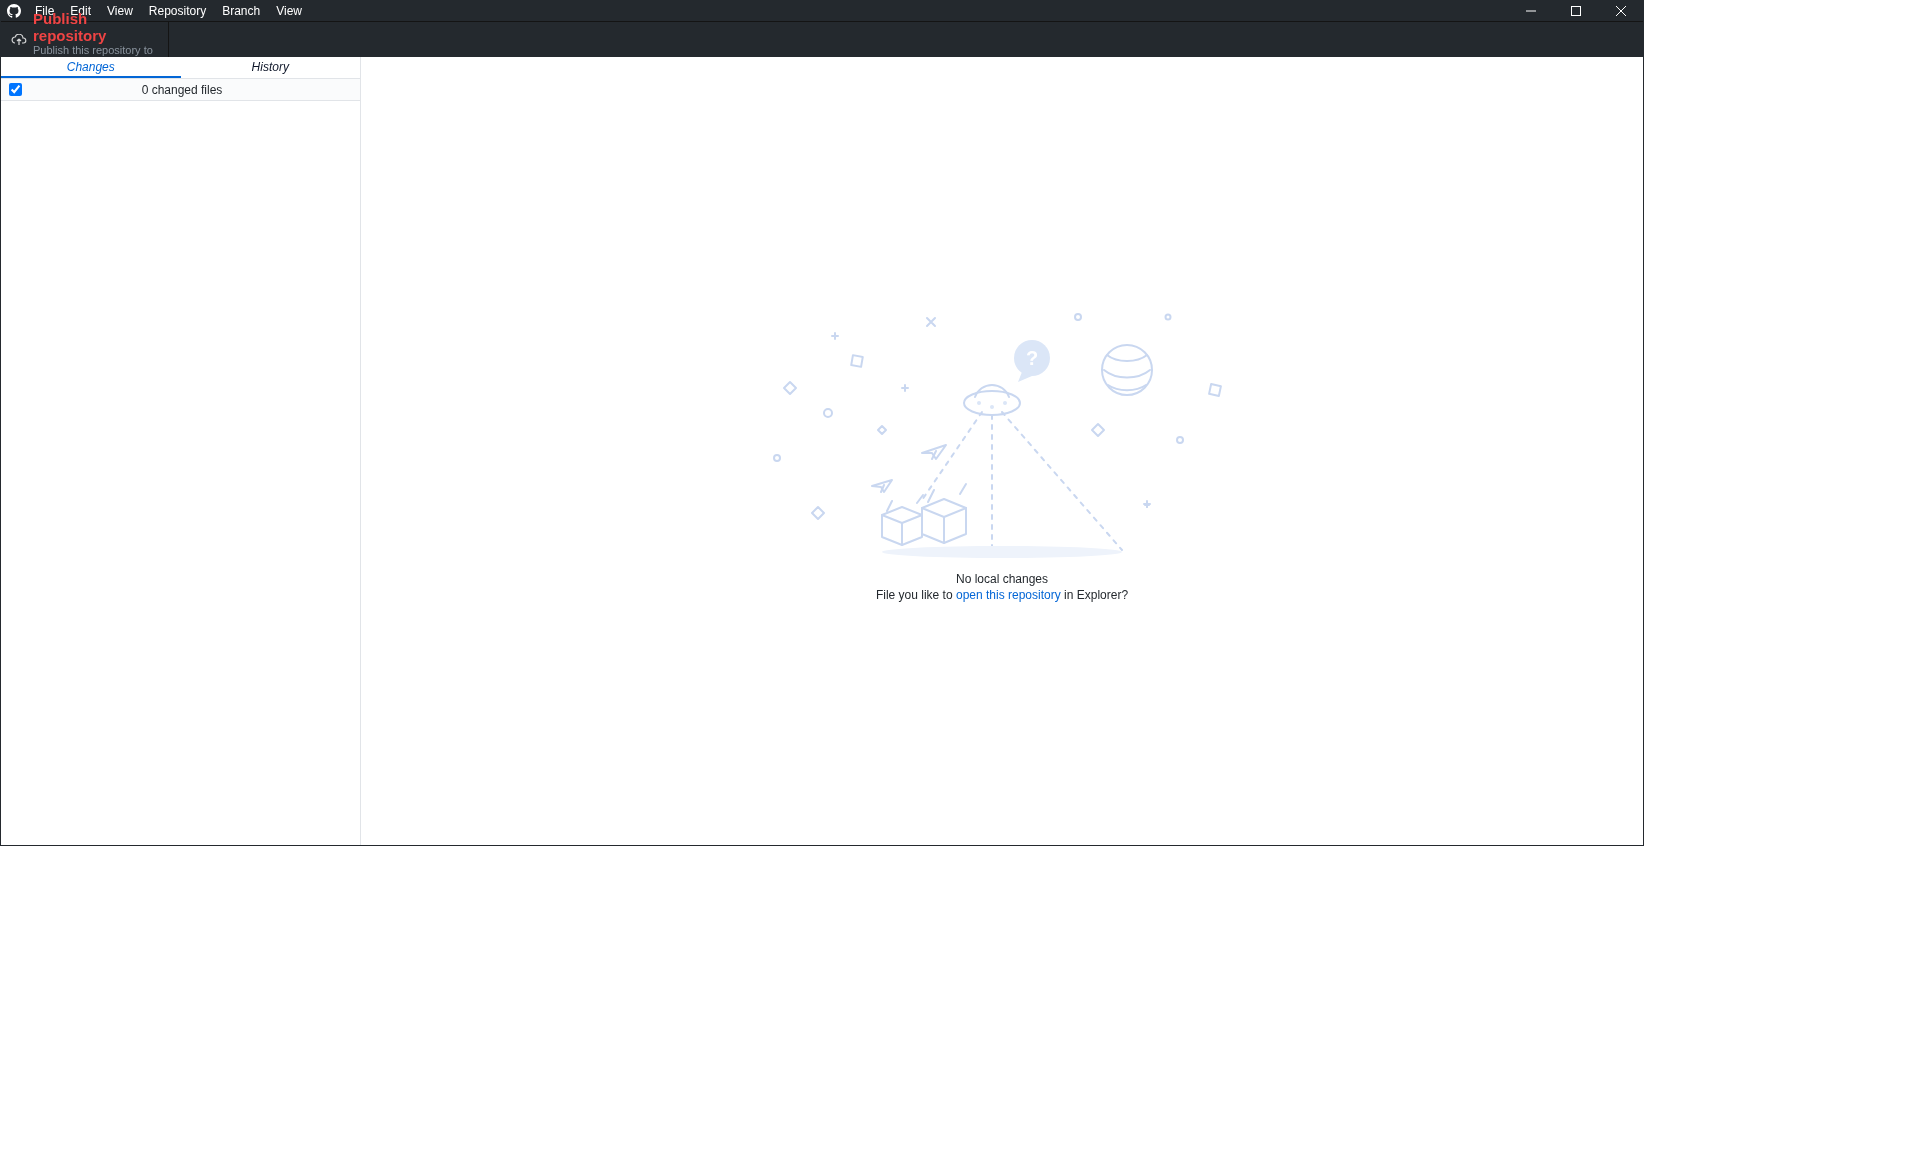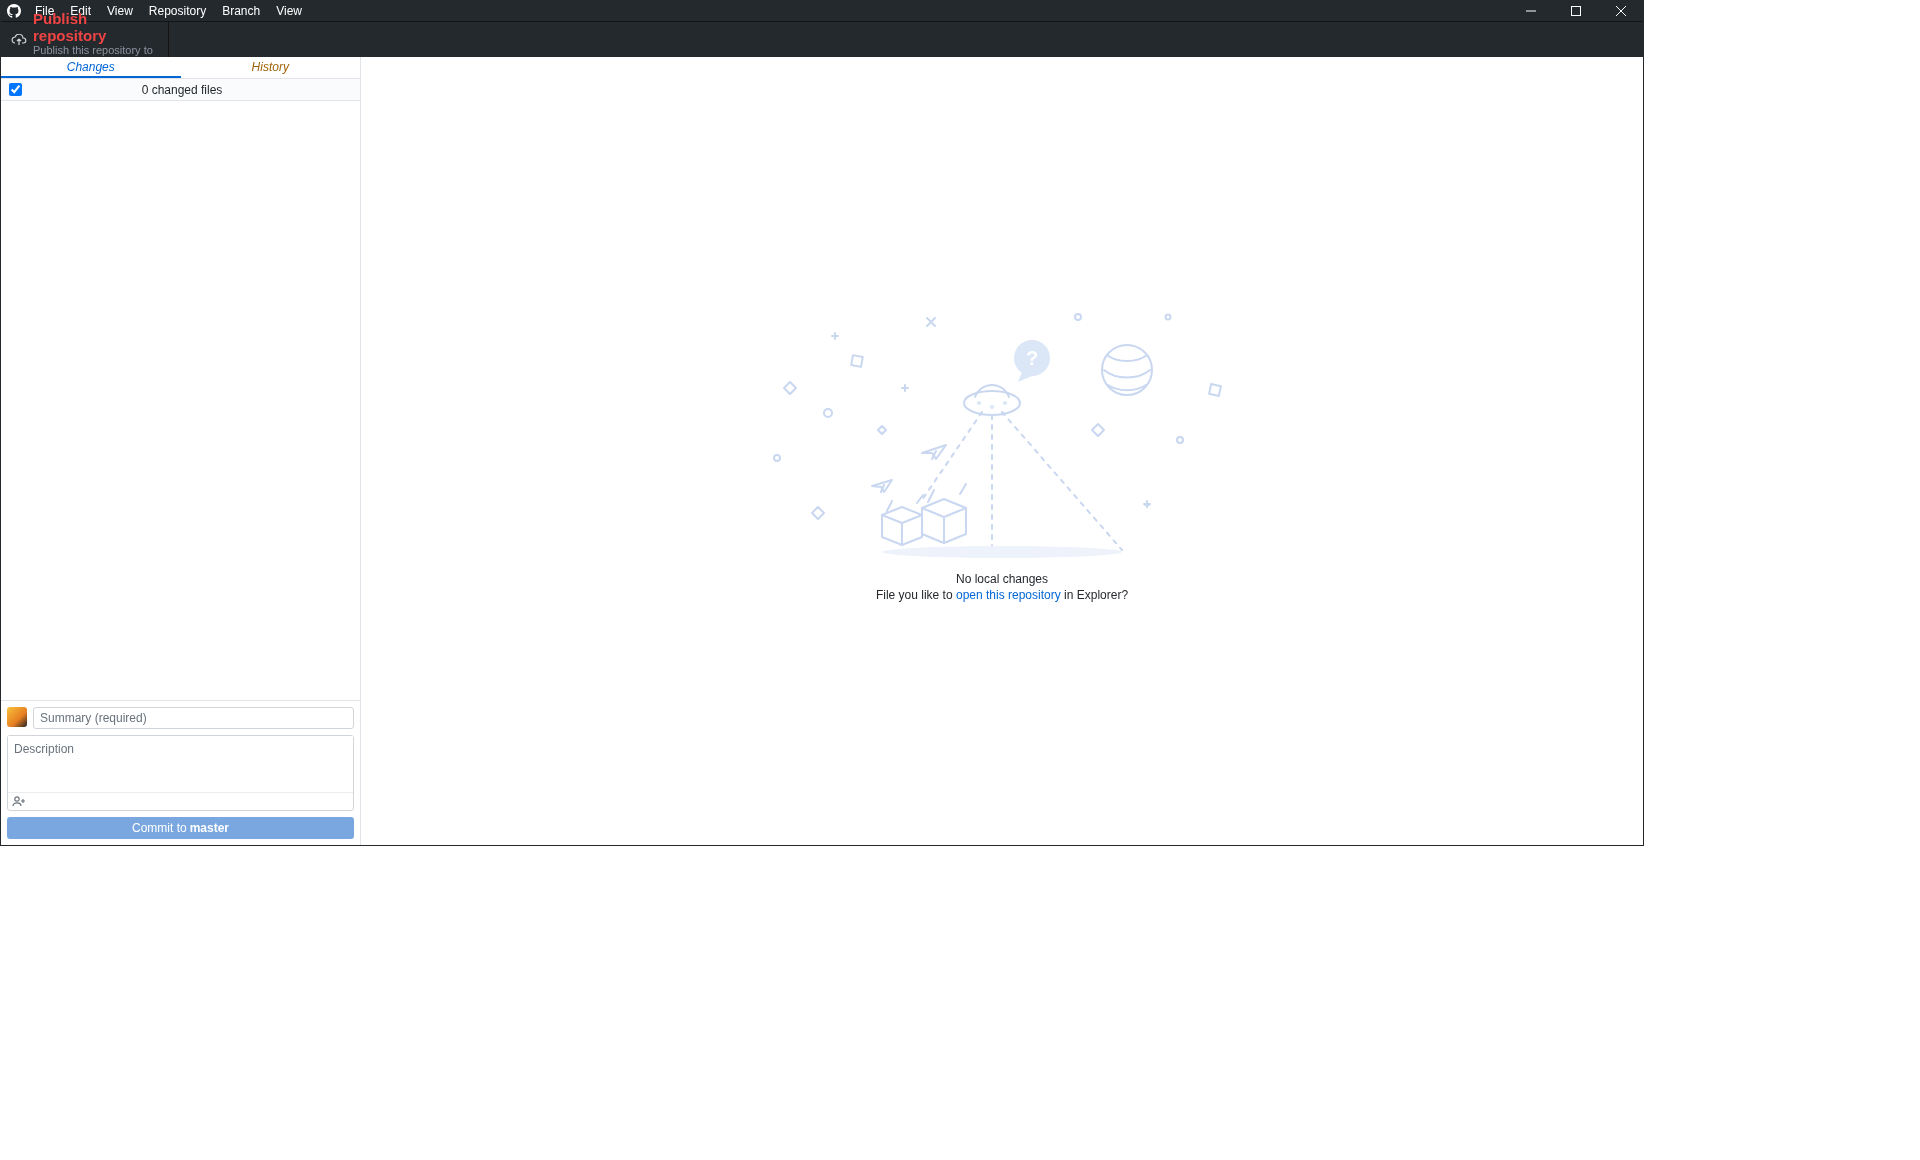--- a/index.html
+++ b/index.html
@@ -24,21 +24,21 @@
 .tool-section .lbl-bot { color:#ef4444; font-size:15px; font-weight:600; }
 .tool-section.repo .chevron { position:absolute; right:12px; top:50%; transform:translateY(-50%); opacity:.8; }
 .tool-section.publish { width:168px; }
 
 
 .body { flex:1; display:flex; min-height:0; }
 
 
 .sidebar { width:360px; border-right:1px solid #e1e4e8; display:flex; flex-direction:column; background:#fff; }
 .tabs { height:22px; display:flex; border-bottom:1px solid #e1e4e8;font-style:italic; }
-.tab { flex:1; display:flex; align-items:center; justify-content:center; font-size:12px; color:#a16207; border-bottom:2px solid transparent; cursor:default; }
+.tab { flex:1; display:flex; align-items:center; justify-content:center; font-size:12px; color:#0f172a; border-bottom:2px solid transparent; cursor:default; }
 .tab.active { color:#0366d6; border-bottom-color:#0366d6; }
 .changes-header { height:22px; display:flex; align-items:center; border-bottom:1px solid #e1e4e8; font-size:12px; color:#24292e; background:#fafbfc; }
 .changes-header .chk { margin:0 6px 0 8px; }
 .changes-header .txt { flex:1; text-align:center; margin-left:-24px; }
 .changes-list { flex:1; background:#fff; }
 
 
 .commit-area { border-top:1px solid #e1e4e8; padding:6px; background:#fff; }
 .summary-row { display:flex; gap:6px; margin-bottom:6px; }
 .avatar { width:20px; height:20px; border-radius:3px; background:linear-gradient(135deg,#f9c23c 0%,#e67e22 60%,#222 100%); flex:none; }
@@ -119,42 +119,20 @@
       <div class="tabs">
         <div class="tab active">Changes</div>
         <div class="tab">History</div>
       </div>
       <div class="changes-header">
         <input type="checkbox" class="chk" checked="" style="">
         <span class="txt">0 changed files</span>
       </div>
       <div class="changes-list"></div>
 
-      <div class="commit-area">
-        <div class="summary-row">
-          <div class="avatar"></div>
-          <input class="summary-input" placeholder="Summary (required)" style="">
-        </div>
-        <div class="desc-wrap">
-          <textarea class="desc-input" placeholder="Description" style=""></textarea>
-          <div class="desc-toolbar">
-            <span class="coauthor-icon">
-              <svg width="14" height="12" viewBox="0 0 14 12" fill="none" stroke="#6a737d" stroke-width="1.2">
-                  <circle cx="5" cy="4" r="2.2"></circle>
-                  <path d="M1 11c0-2 2-3.2 4-3.2s4 1.2 4 3.2"></path>
-                  <path d="M11 4v4M9 6h4"></path>
-                </svg>
-            </span>
-          </div>
-        </div>
-        <button class="commit-btn">
-          <span>Commit to </span>
-            <b>master</b>
-        </button>
-      </div>
     </div>
 
     <div class="main">
       <svg class="empty-illustration" viewBox="0 0 460 260">
         <defs>
           <style>.l{fill:none;stroke:#c9d7f0;stroke-width:2;stroke-linecap:round;stroke-linejoin:round}.f{fill:#dbe6f7}.d{fill:none;stroke:#c9d7f0;stroke-width:2;stroke-dasharray:4 6;stroke-linecap:round}</style>
         </defs>
 
         <g class="l">
           <path d="M155 18l8 8m0-8l-8 8"></path>

